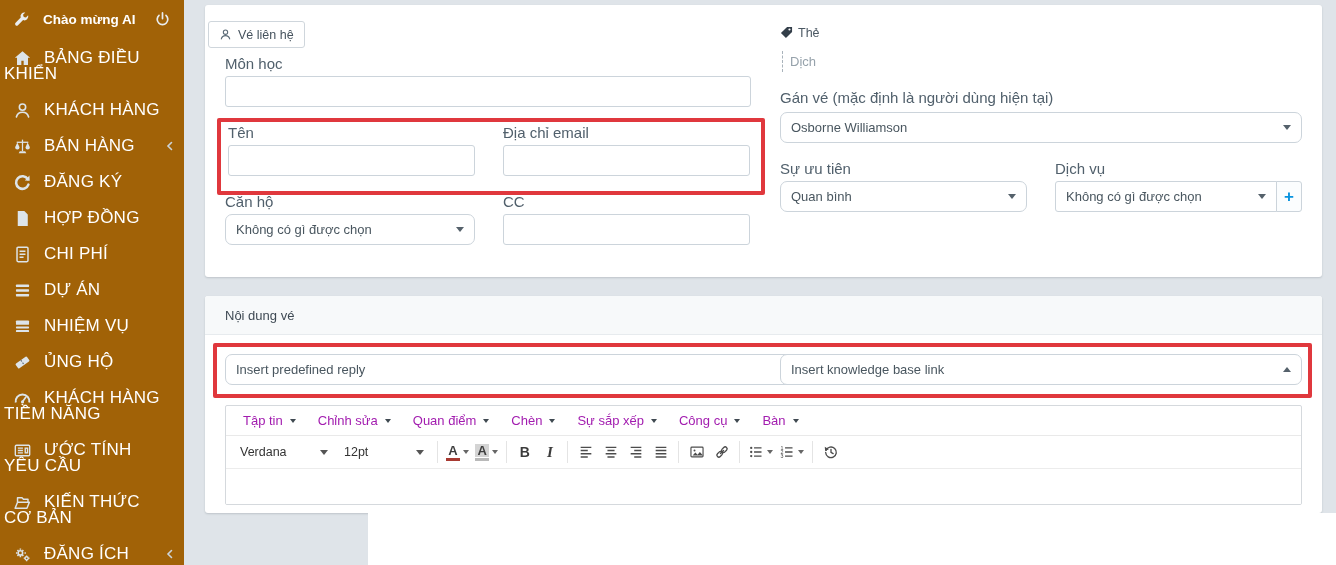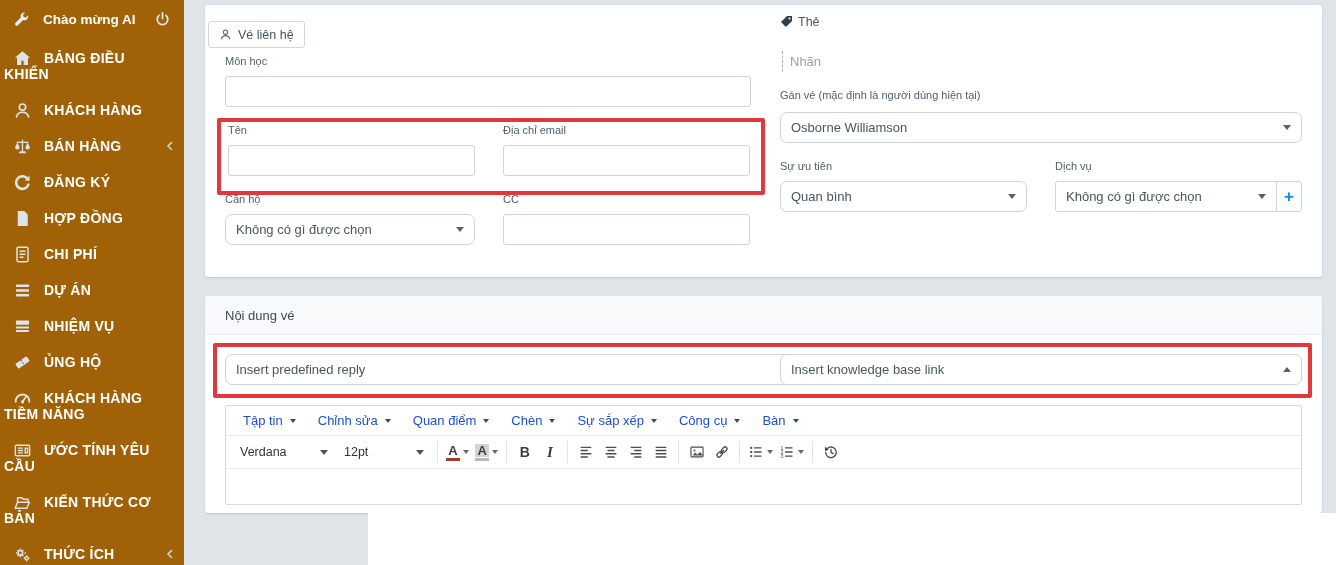--- a/index.html
+++ b/index.html
@@ -8,49 +8,49 @@
   .stage{position:absolute;inset:0}
 
   
   .sidebar{position:absolute;left:0;top:0;width:184px;height:565px;background:#a16207;overflow:hidden;z-index:5}
   .side-head{height:38px;display:flex;align-items:center;padding:0 13px}
   .side-head .hicon{width:17px;height:17px;color:#e9edf0;cursor:pointer}
   .head-title{flex:1;margin-left:13px;font-size:13.5px;font-weight:700;color:#fff;white-space:nowrap}
   .side-menu{margin-top:2px}
   .side-item{position:relative;padding:10px 24px 10px 4px;cursor:pointer}
   .s-icon{position:absolute;left:13px;top:9px;width:19px;height:19px;color:#dde4e9}
-  .s-lbl{display:block;text-indent:40px;font-size:14px;font-weight:700;color:#fff;line-height:16px;letter-spacing:.25px}
+  .s-lbl{display:block;text-indent:40px;font-size:17px;font-weight:400;color:#fff;line-height:16px;letter-spacing:.25px}
   .s-chev{position:absolute;right:9px;top:13px;width:10px;height:10px;color:#ccd4da}
   .s-icon svg,.s-chev svg,.hicon svg,.icon-sm svg,.tag-ic svg{width:100%;height:100%;display:block}
 
   
   .main{position:absolute;left:184px;top:0;width:1152px;height:565px;background:#dfe4e9}
   .card{position:absolute;left:21px;width:1117px;background:#fff;border-radius:3px;box-shadow:0 1px 2px rgba(40,50,60,.18)}
   .card1{top:5px;height:272px}
   .card2{top:296px;height:217px}
 
-  .flabel{position:absolute;font-size:11px;color:#51606c;white-space:nowrap}
+  .flabel{position:absolute;font-size:15px;color:#51606c;white-space:nowrap}
   .inp{position:absolute;height:31px;border:1px solid #ccd4db;border-radius:3px;background:#fff;padding:0 8px;font:13px "Liberation Sans",sans-serif;color:#333;outline:none}
   .sel{position:absolute;height:31px;border:1px solid #ccd4db;border-radius:7px;background:#fff;display:flex;align-items:center;padding:0 10px;font-size:13px;color:#49565f;cursor:pointer;white-space:nowrap;overflow:hidden}
   .sel .car{margin-left:auto}
   .car{display:inline-block;width:0;height:0;border-left:4px solid transparent;border-right:4px solid transparent;border-top:5px solid #55616b;flex:none}
   .car.up{border-top:none;border-bottom:5px solid #55616b}
 
   .btn-contact{position:absolute;left:3px;top:16px;height:27px;display:inline-flex;align-items:center;gap:6px;border:1px solid #cfd6dc;border-radius:3px;background:#fff;padding:0 10px;font-size:12.5px;color:#46535e;cursor:pointer;font-family:inherit}
   .icon-sm{width:13px;height:13px;color:#5a6a76}
-  .tags-label{position:absolute;left:575px;top:10px;display:flex;gap:5px;font-size:12.5px;color:#4b5863}
+  .tags-label{position:absolute;left:575px;top:21px;display:flex;gap:5px;font-size:12.5px;color:#4b5863}
   .tag-ic{width:13px;height:13px;color:#333e49}
   .tag-input{position:absolute;left:577px;top:46px;height:21px;border-left:1px dashed #a9b3bb;padding:3px 0 0 7px;color:#96a2ab;font-size:13px;min-width:55px;cursor:text}
   .plus-btn{position:absolute;left:1071px;top:176px;width:26px;height:31px;border:1px solid #ccd4db;border-radius:0 3px 3px 0;background:#fbfdfe;display:flex;align-items:center;justify-content:center;font-size:17px;font-weight:800;color:#0993df;cursor:pointer}
 
   
   .card2-head{height:39px;background:#f7f9fa;border-bottom:1px solid #e7ebee;display:flex;align-items:center;padding:0 20px;font-size:13px;color:#3f4a54;border-radius:3px 3px 0 0}
   .editor{position:absolute;left:20px;top:109px;width:1077px;height:100px;border:1px solid #d5d9dd;border-radius:2px;background:#fff;overflow:hidden}
   .mce-menubar{height:30px;border-bottom:1px solid #e9e9e9;display:flex;align-items:center;padding:0 6px}
-  .mce-menu-item{padding:0 11px;height:100%;font-size:13px;color:#1d4ed8;display:inline-flex;align-items:center;gap:7px;cursor:pointer}
+  .mce-menu-item{padding:0 11px;height:100%;font-size:13px;color:#a21caf;display:inline-flex;align-items:center;gap:7px;cursor:pointer}
   .mce-menu-item .car{border-top-color:#3f4951;border-left-width:3.5px;border-right-width:3.5px;border-top-width:4.5px}
   .mce-toolbar{height:33px;display:flex;align-items:center;padding:0 6px;border-bottom:1px solid #ececec}
   .tb-select{display:flex;align-items:center;height:24px;padding:0 8px;font-size:12.5px;color:#333;cursor:pointer}
   .tb-select.font{width:104px}
   .tb-select.size{width:96px}
   .tb-select .car{margin-left:auto;border-top-color:#555}
   .tb-sep{width:1px;height:22px;background:#e4e4e4;margin:0 5px;flex:none}
   .tb-btn{min-width:25px;height:25px;display:inline-flex;align-items:center;justify-content:center;gap:3px;padding:0 3px;color:#4c4c4c;cursor:pointer;border-radius:2px}
   .tb-btn svg{width:16px;height:16px;display:block}
   .tb-btn .car{border-top-width:4px;border-left-width:3.5px;border-right-width:3.5px;border-top-color:#666}
@@ -217,21 +217,21 @@
               <circle cx="7" cy="7.5" r="2.1" stroke-width="1.5"></circle>
               <g stroke-width="1.5">
                 <path d="M7 3.3v1.3M7 10.4v1.3M2.8 7.5h1.3M10.9 7.5h1.3M4.2 4.7l.9.9M8.9 9.4l.9.9M9.8 4.7l-.9.9M5.1 9.4l-.9.9"></path>
               </g>
               <circle cx="12.9" cy="12.6" r="1.5" stroke-width="1.3"></circle>
               <g stroke-width="1.3">
                 <path d="M12.9 9.9v1M12.9 14.3v1M10.2 12.6h1M14.6 12.6h1"></path>
               </g>
             </svg>
           </span>
-          <span class="s-lbl">THỨC ÍCH</span>
+          <span class="s-lbl">ĐĂNG ÍCH</span>
           <span class="s-chev">
             <svg viewBox="0 0 10 10" fill="none" stroke="currentColor" stroke-width="1.6" stroke-linecap="round">
               <path d="M6.5 1.5 3 5l3.5 3.5"></path>
             </svg>
           </span>
         </div>
         <div class="side-item">
           <span class="s-icon">
             <svg viewBox="0 0 18 18" fill="currentColor">
               <path d="M2.2 3v12h13.6v-1.8H4V3z"></path>
@@ -283,21 +283,21 @@
       <div class="tags-label">
         <span class="tag-ic">
             <svg viewBox="0 0 14 14">
               <path fill="currentColor" d="M13 1H7.6L1 7.6 6.4 13 13 6.4z"></path>
               <circle cx="10.2" cy="3.8" r="1.15" fill="#fff"></circle>
             </svg>
           </span>
         <span>Thẻ</span>
       </div>
       <div class="tag-input">
-        <span>Nhãn</span>
+        <span>Dịch</span>
       </div>
 
       <label class="flabel" style="left:575px;top:84px">Gán vé (mặc định là người dùng hiện tại)</label>
       <div class="sel" style="left:575px;top:107px;width:522px">
         <span>Osborne Williamson</span>
           <i class="car"></i>
       </div>
 
       <label class="flabel" style="left:575px;top:155px">Sự ưu tiên</label>
       <div class="sel" style="left:575px;top:176px;width:247px">

